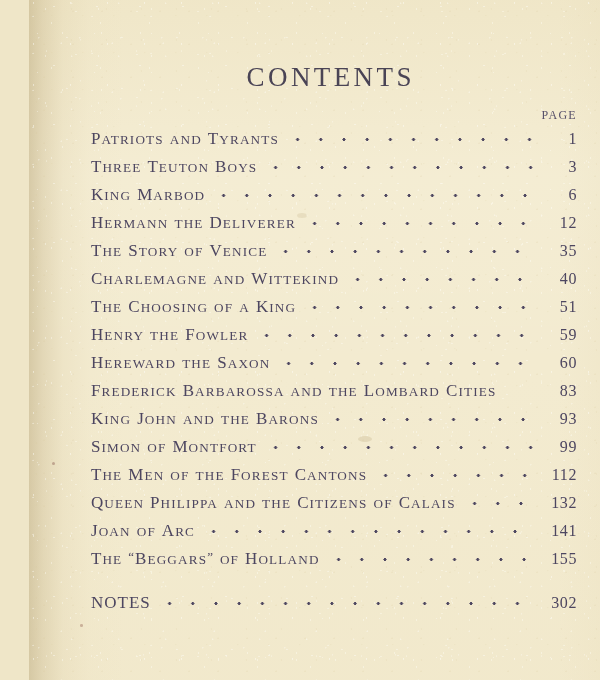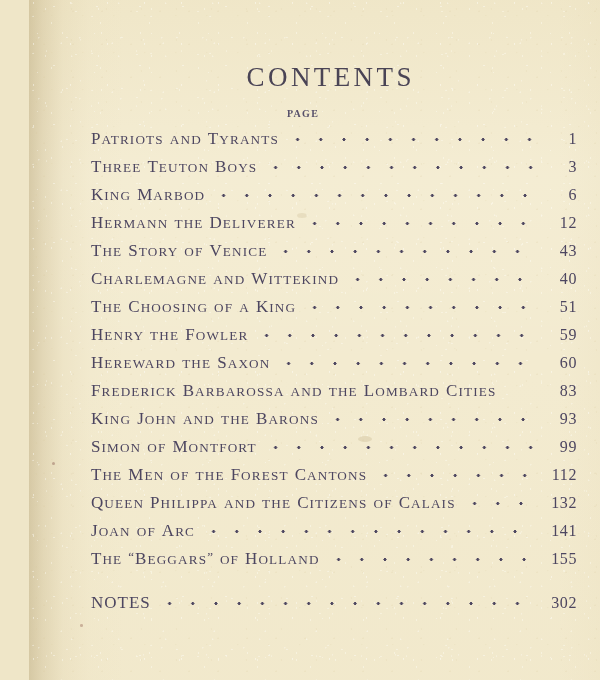--- a/index.html
+++ b/index.html
@@ -101,23 +101,23 @@
     text-indent: 3.4px;
     white-space: nowrap;
   }
 
   
   #page-header {
     position: absolute;
     top: 108px;
     left: 0;
     right: 52px;
-    text-align: center;
-    font-size: 10px;
-    font-weight: bold;
+    text-align: right;
+    font-size: 12px;
+    font-weight: normal;
     letter-spacing: 1.3px;
     color: #57506a;
   }
 
   
   #toc {
     position: absolute;
     left: 62px;
     right: 52px;
     top: 128px;
@@ -221,21 +221,21 @@
         <span class="leader">
           <i></i>
         </span>
         <span class="pageno">12</span>
       </div>
       <div class="entry">
         <span class="label"><span class="cap">T</span><span class="small">H</span><span class="small">E</span><span class="wsp"></span><span class="cap">S</span><span class="small">T</span><span class="small">O</span><span class="small">R</span><span class="small">Y</span><span class="wsp"></span><span class="small">O</span><span class="small">F</span><span class="wsp"></span><span class="cap">V</span><span class="small">E</span><span class="small">N</span><span class="small">I</span><span class="small">C</span><span class="small">E</span></span>
         <span class="leader">
           <i></i>
         </span>
-        <span class="pageno">43</span>
+        <span class="pageno">35</span>
       </div>
       <div class="entry">
         <span class="label"><span class="cap">C</span><span class="small">H</span><span class="small">A</span><span class="small">R</span><span class="small">L</span><span class="small">E</span><span class="small">M</span><span class="small">A</span><span class="small">G</span><span class="small">N</span><span class="small">E</span><span class="wsp"></span><span class="small">A</span><span class="small">N</span><span class="small">D</span><span class="wsp"></span><span class="cap">W</span><span class="small">I</span><span class="small">T</span><span class="small">T</span><span class="small">E</span><span class="small">K</span><span class="small">I</span><span class="small">N</span><span class="small">D</span></span>
         <span class="leader">
           <i></i>
         </span>
         <span class="pageno">40</span>
       </div>
       <div class="entry">
         <span class="label"><span class="cap">T</span><span class="small">H</span><span class="small">E</span><span class="wsp"></span><span class="cap">C</span><span class="small">H</span><span class="small">O</span><span class="small">O</span><span class="small">S</span><span class="small">I</span><span class="small">N</span><span class="small">G</span><span class="wsp"></span><span class="small">O</span><span class="small">F</span><span class="wsp"></span><span class="small">A</span><span class="wsp"></span><span class="cap">K</span><span class="small">I</span><span class="small">N</span><span class="small">G</span></span>

